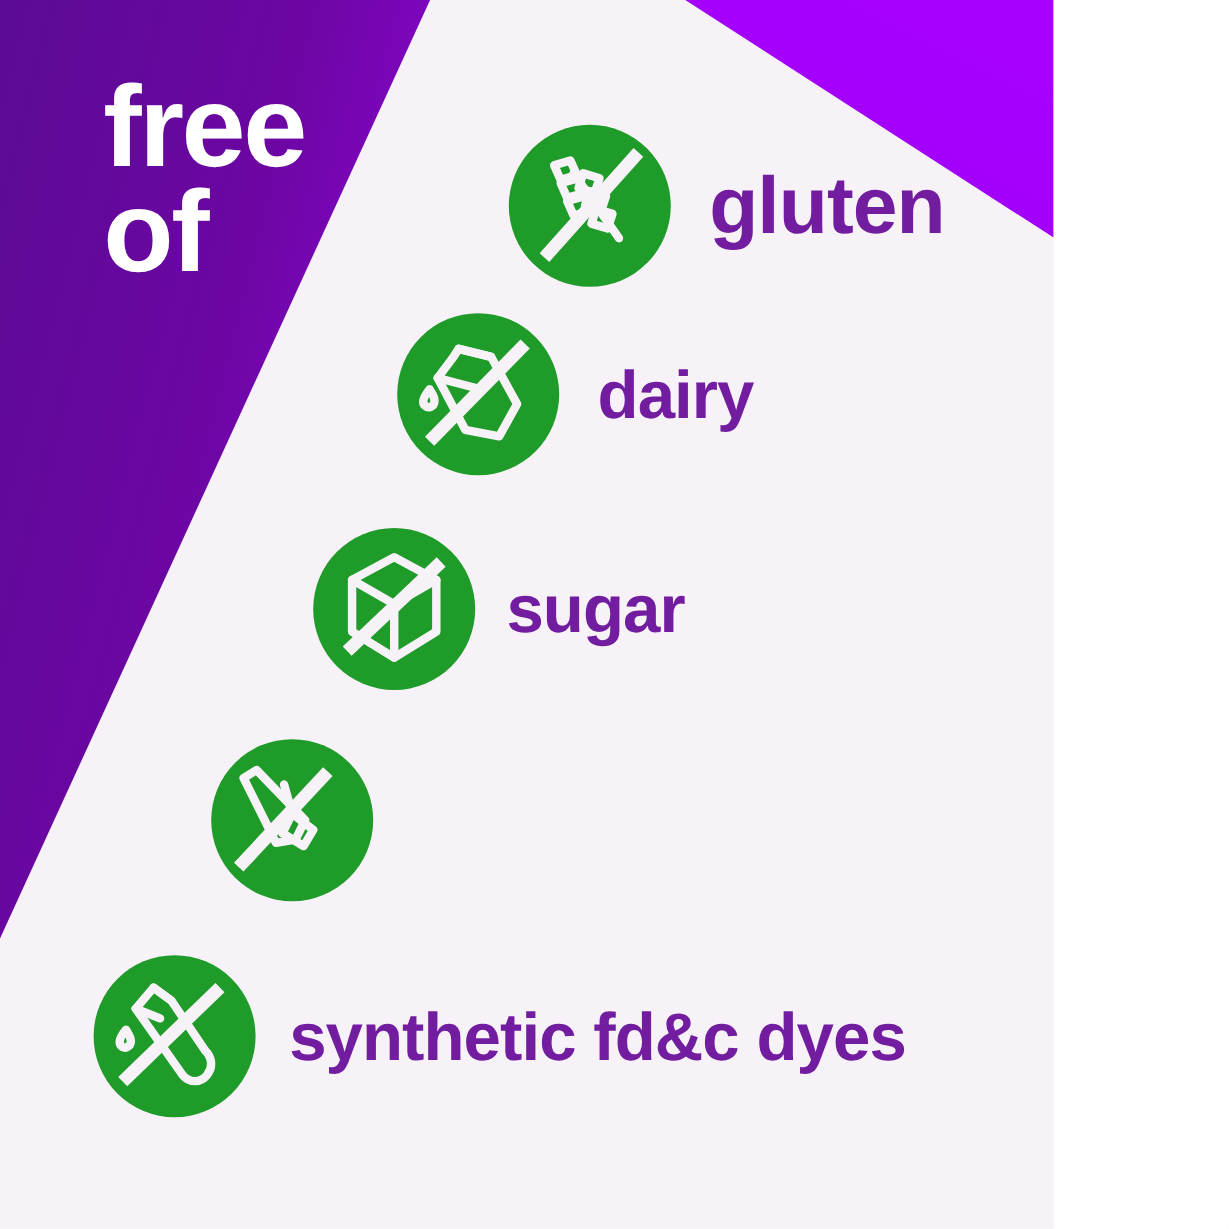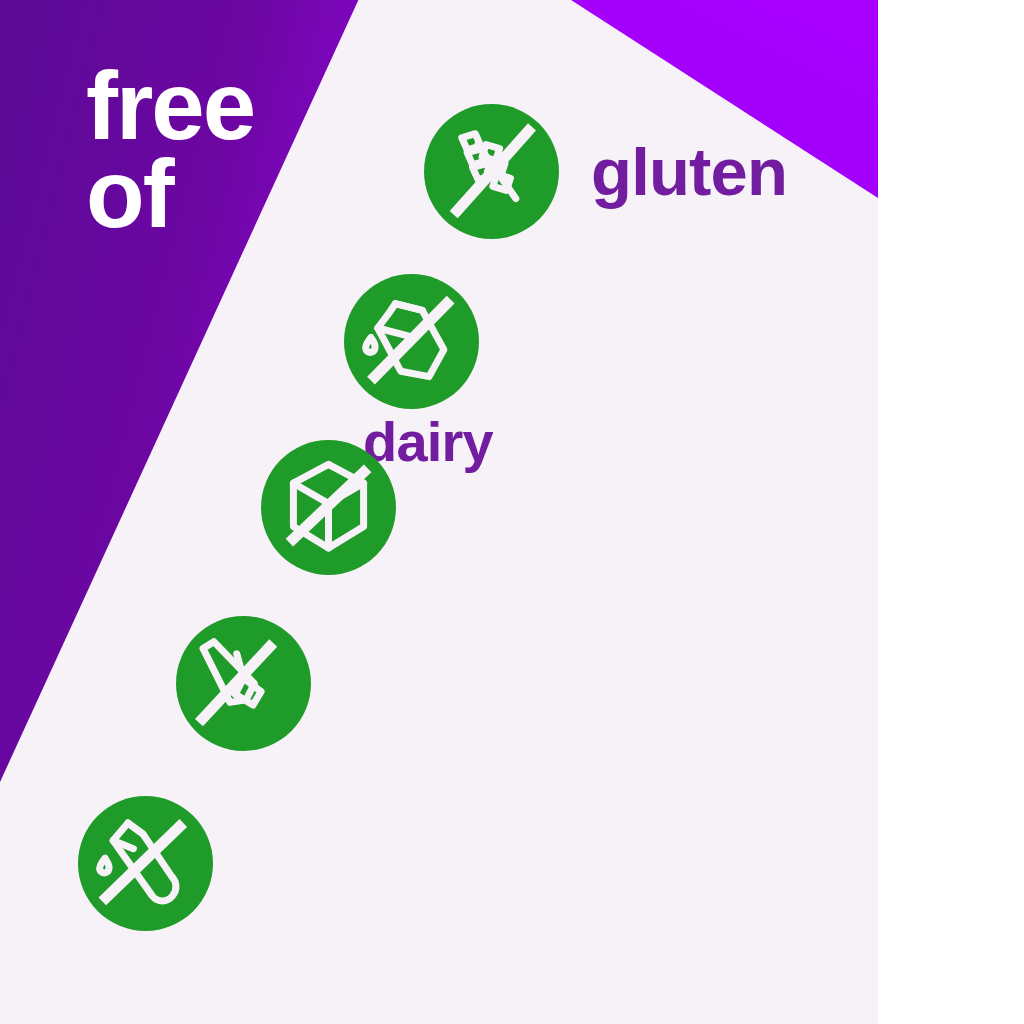--- a/index.html
+++ b/index.html
@@ -65,21 +65,21 @@
     font-weight: 700;
     letter-spacing: -0.8px;
     white-space: nowrap;
   }
 
   
   #row-0 { left: 424px; top: 104px; }
   #row-0 .badge { width: 135px; height: 135px; }
   #row-0 .row-label { font-size: 67px; margin-left: 32px; }
 
-  #row-1 { left: 331px; top: 274px; flex-direction: column; }
+  #row-1 { left: 331px; top: 261px; }
   #row-1 .badge { width: 135px; height: 135px; }
   #row-1 .row-label { font-size: 56px; margin-left: 32px; }
 
   #row-2 { left: 261px; top: 440px; }
   #row-2 .badge { width: 135px; height: 135px; }
   #row-2 .row-label { font-size: 56px; margin-left: 26px; }
 
   #row-3 { left: 176px; top: 616px; }
   #row-3 .badge { width: 135px; height: 135px; }
   #row-3 .row-label { font-size: 56px; margin-left: 28px; }
@@ -162,20 +162,21 @@
       <svg viewBox="0 0 100 100">
         <g fill="none" stroke="#f7f2f7" stroke-width="5.2" stroke-linecap="round" stroke-linejoin="round">
 
           <path d="M50 18 L76 32 L76 64 L50 80 L24 64 L24 32 Z"></path>
           <path d="M24 32 L50 47 L76 32"></path>
           <path d="M50 47 L50 80"></path>
         </g>
         <path d="M21 76 L79 21" fill="none" stroke="#f7f2f7" stroke-width="8" stroke-linecap="butt"></path>
       </svg>
     </span>
+    <span class="row-label">sugar</span>
   </div>
 
   <div class="row" id="row-3">
     <span class="badge">
       <svg viewBox="0 0 100 100">
         <g fill="none" stroke="#f7f2f7" stroke-width="5.2" stroke-linecap="round" stroke-linejoin="round">
 
           <path d="M20 24 L28 19 L58 50 L52 62 L40 64 Z"></path>
 
           <path d="M45 28 L50 46 L44 58"></path>
@@ -194,15 +195,16 @@
           <path d="M37 20 L26 33 L55 74 C59 79 66 79 70 74 C74 69 73 63 69 59 L48 28 Z"></path>
 
           <path d="M37 20 L48 28"></path>
           <path d="M26 33 L41 39"></path>
 
           <path d="M20 46 C16 51 15 54 17 56 C19 58 23 57 23 53 C23 50 21 48 20 46 Z"></path>
         </g>
         <path d="M18 78 L78 20" fill="none" stroke="#f7f2f7" stroke-width="8" stroke-linecap="butt"></path>
       </svg>
     </span>
+    <span class="row-label">synthetic fd&amp;c dyes</span>
   </div>
 
 </div>
 
 </body></html>

